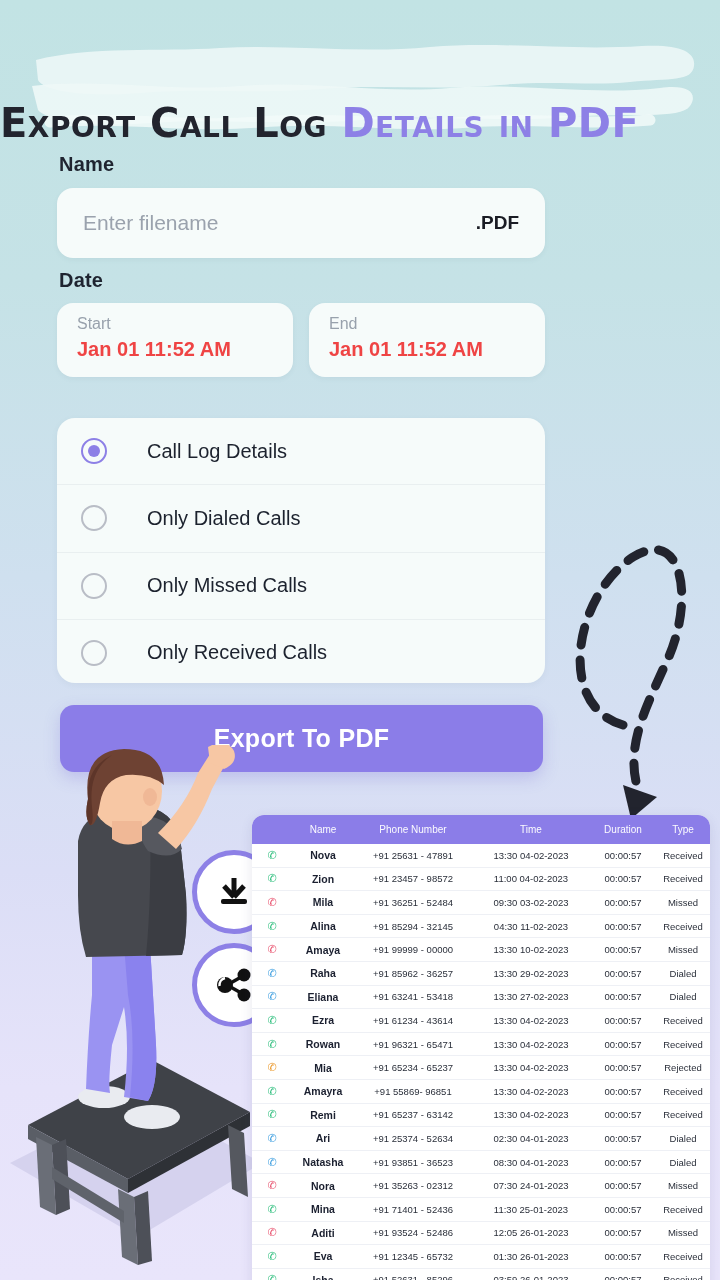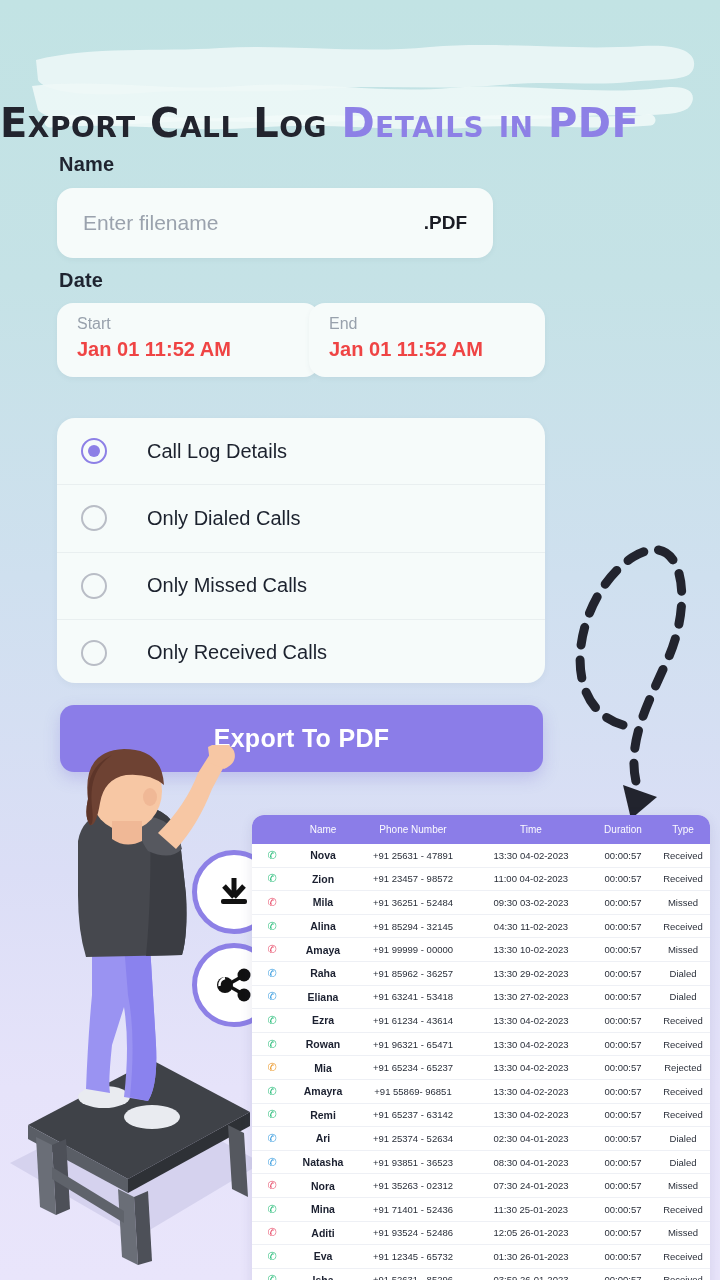--- a/index.html
+++ b/index.html
@@ -28,28 +28,28 @@
     position:absolute;font-size:20px;font-weight:bold;color:#1f2430;letter-spacing:.2px;
   }
   .lbl-name{left:59px;top:153px;}
   .lbl-date{left:59px;top:269px;}
   .lbl-select{left:59px;top:385px;}
 
   .field{
     position:absolute;background:#f6fbfa;border-radius:16px;
     box-shadow:0 2px 5px rgba(90,110,130,.07);
   }
-  .name-field{left:57px;top:188px;width:436px;height:70px;}
+  .name-field{left:57px;top:188px;width:488px;height:70px;}
   .name-ph{position:absolute;left:26px;top:50%;transform:translateY(-50%);
     font-size:21px;color:#9aa2ad;}
   .name-ext{position:absolute;right:26px;top:50%;transform:translateY(-50%);
     font-size:19px;color:#1a1c24;font-weight:bold;}
 
   .date-field{width:236px;height:74px;top:303px;}
-  .date-start{left:57px;padding-left:27px;}
+  .date-start{left:57px;}
   .date-end{left:309px;}
   .d-cap{position:absolute;left:20px;top:12px;font-size:16px;color:#98a1ac;}
   .d-val{position:absolute;left:20px;top:35px;font-size:20px;font-weight:bold;color:#ef4444;}
 
   
   .optcard{position:absolute;left:57px;top:418px;width:488px;height:265px;
     background:#f6fbfa;border-radius:18px;overflow:hidden;
     box-shadow:0 2px 6px rgba(90,110,130,.07);}
   .opt{position:relative;height:66.25px;display:flex;align-items:center;
     border-bottom:1px solid #e9eff0;}

